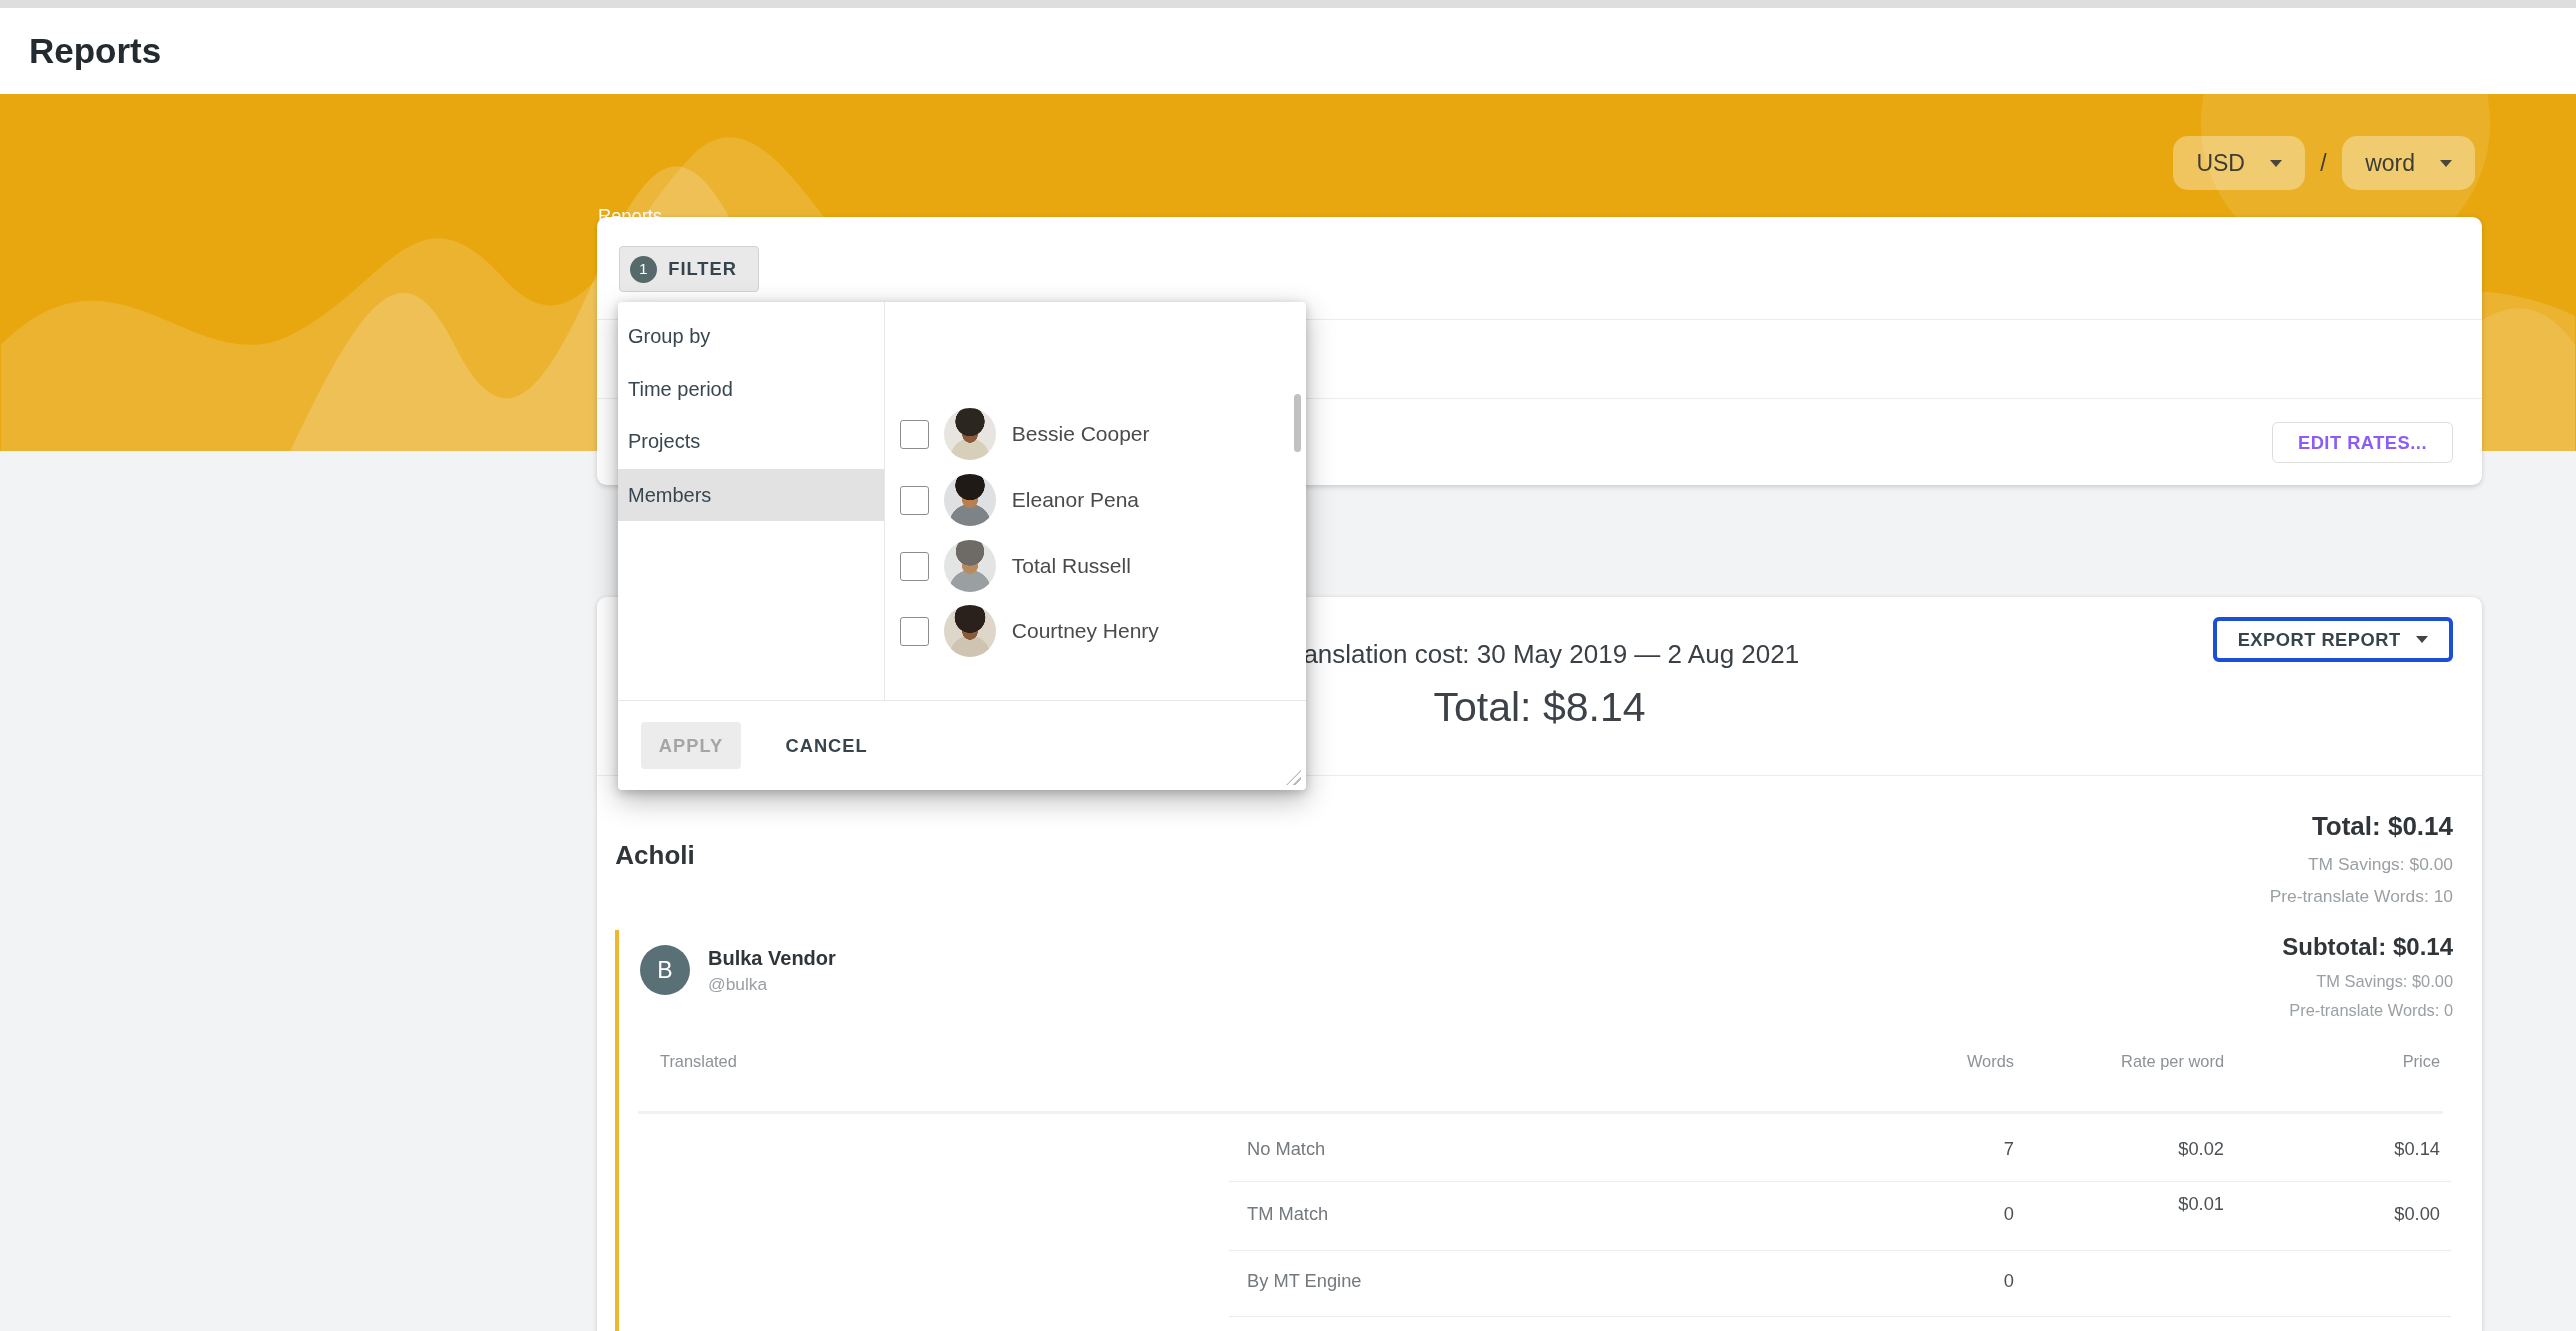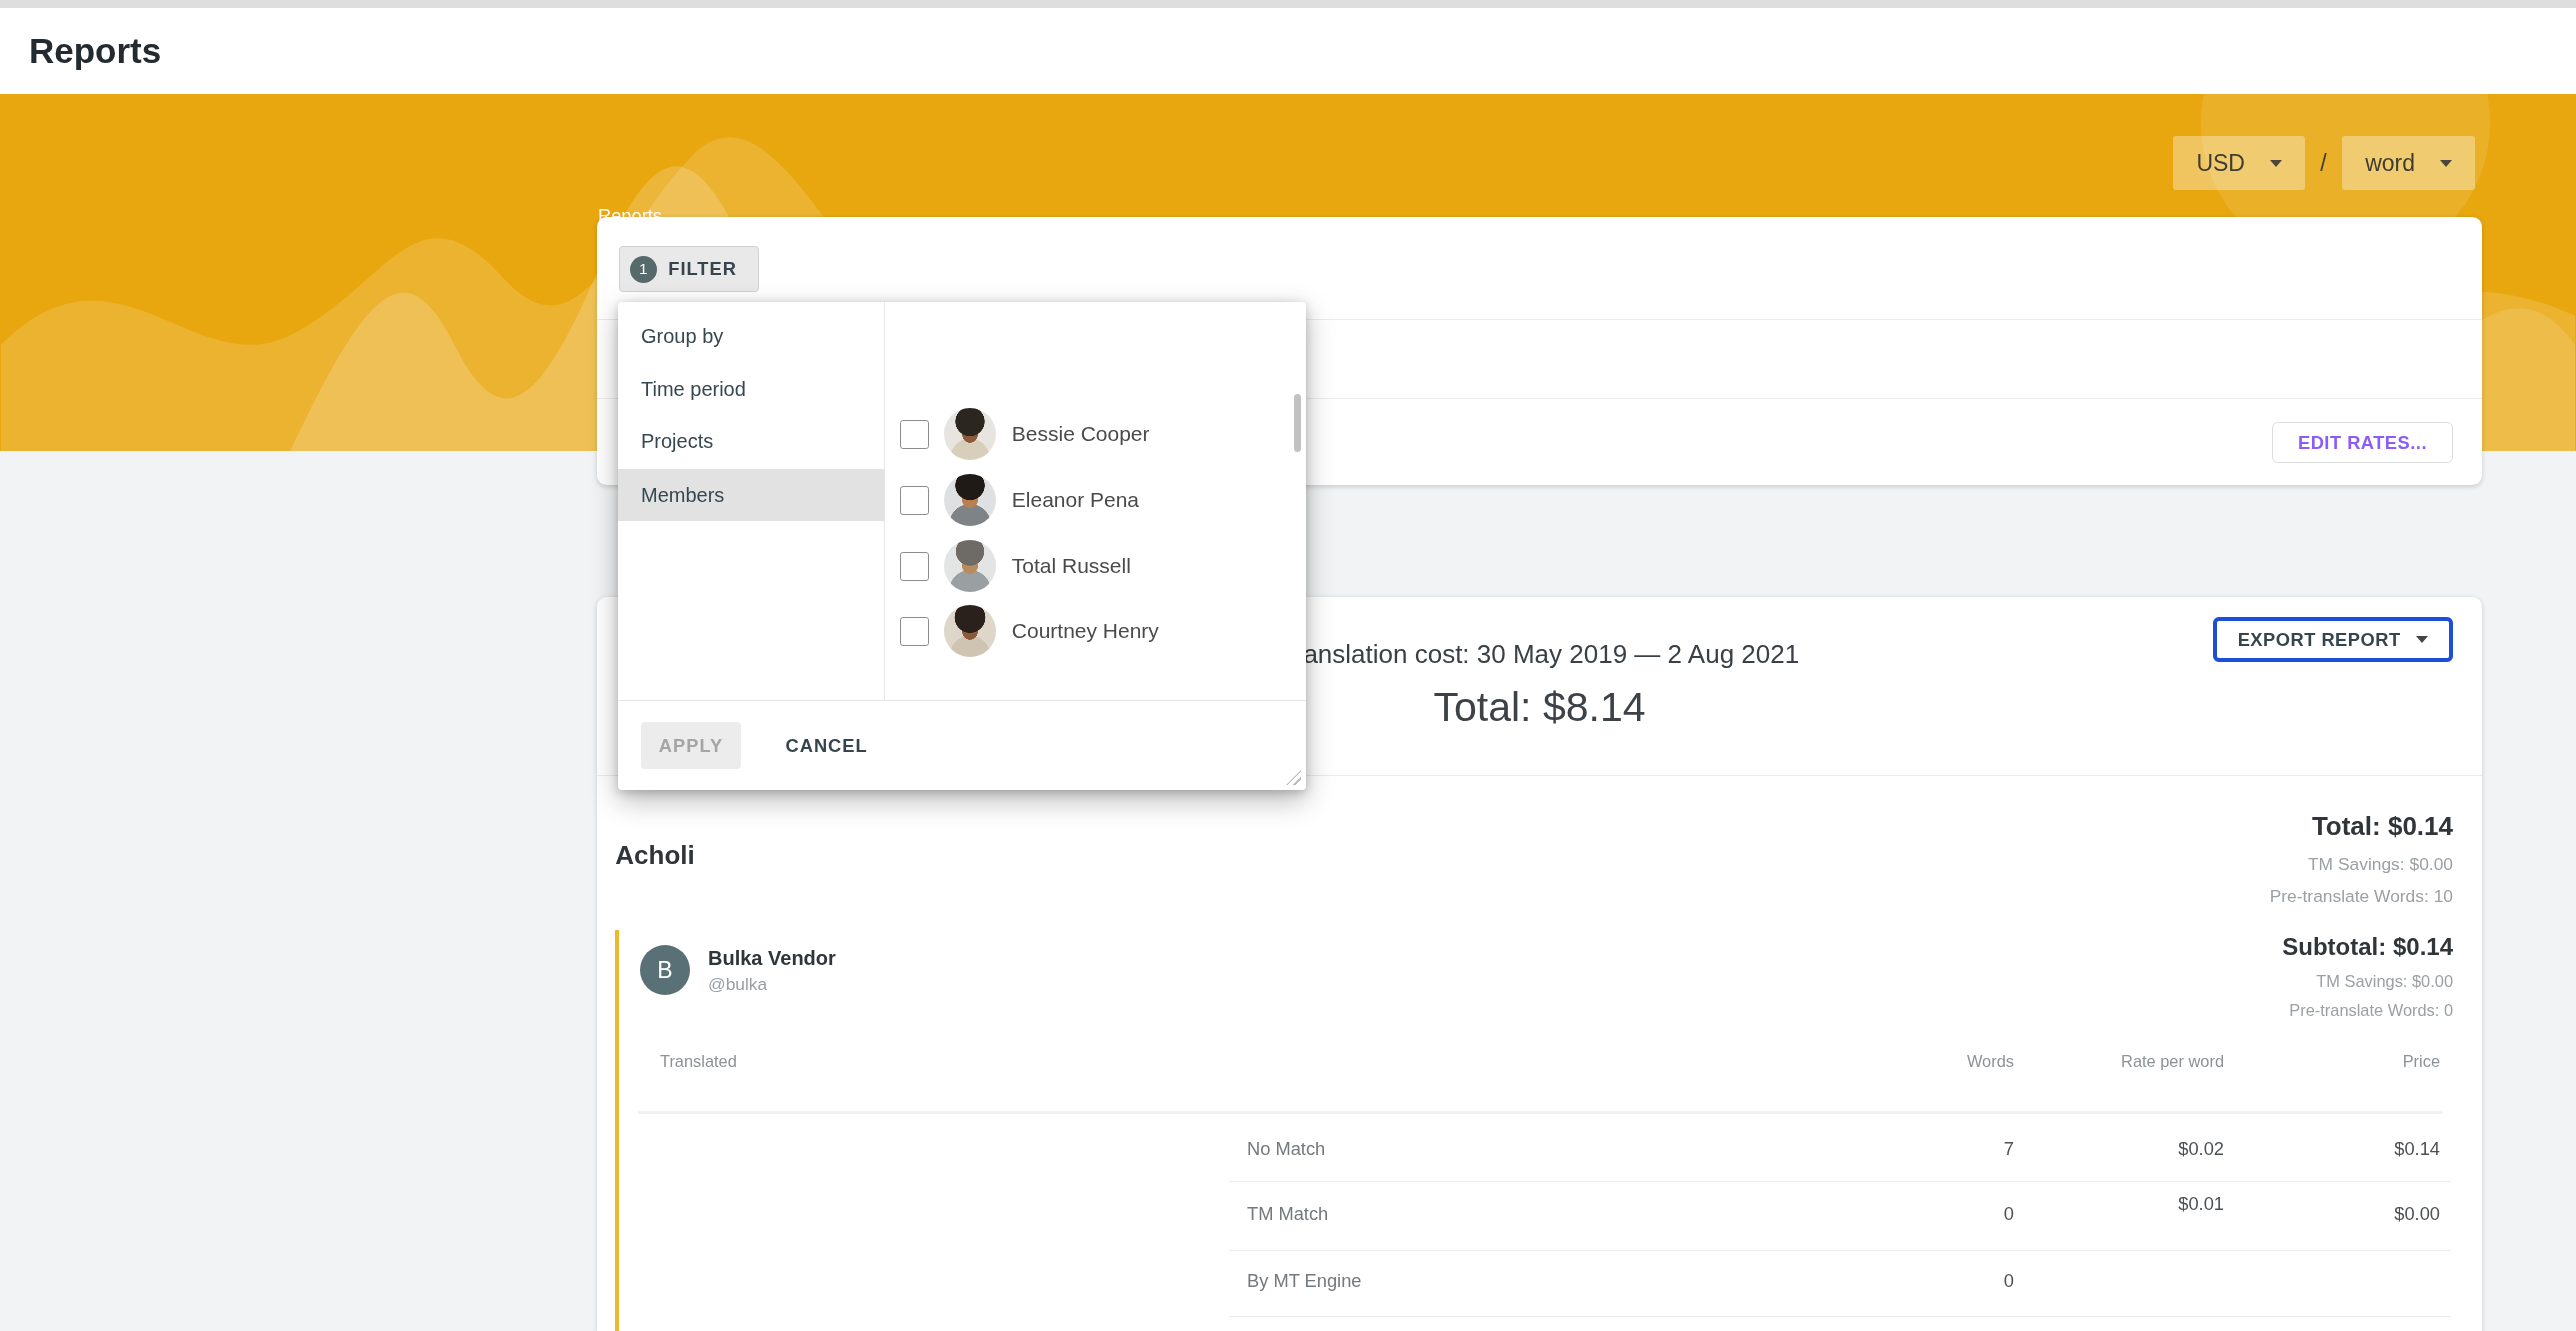--- a/index.html
+++ b/index.html
@@ -13,21 +13,21 @@
   .page-title{ position:absolute; left:29px; top:23px; font-size:35px; font-weight:700; color:#232b30; }
 
   
   .hero { position:absolute; left:0; top:94px; width:2576px; height:357px; background:#e8a70f; overflow:hidden; }
   .hero svg { position:absolute; left:0; top:0; }
   .breadcrumb { position:absolute; left:598px; top:111px; font-size:18.3px; color:rgba(255,255,255,.95); }
   .hero-title-row { position:absolute; left:598px; top:139px; display:flex; align-items:center; gap:15.4px; color:#ffffff; }
   .back-arrow { font-size:35px; line-height:1; cursor:pointer; }
   .hero-title { font-size:37px; font-weight:400; }
   .unit-controls { position:absolute; right:101px; top:42px; display:flex; align-items:center; gap:15.4px; }
-  .unit-box { height:54px; min-width:128px; background:rgba(255,255,255,.34); border-radius:3px;
+  .unit-box { height:54px; min-width:128px; background:rgba(255,255,255,.34); border-radius:15px;
               display:flex; align-items:center; justify-content:space-between; padding:0 23px; gap:25px;
               color:#3f3c33; font-size:23px; cursor:pointer; }
   .caret { width:0; height:0; border-left:6.8px solid transparent; border-right:6.8px solid transparent;
            border-top:7.7px solid #4a463c; }
   .unit-sep { color:#3f3c33; font-size:23px; }
 
   
   .card { position:absolute; left:597px; width:1885px; background:#ffffff;
           box-shadow:0 1.9px 5.8px rgba(0,0,0,.16); }
   .card1 { top:217px; height:268px; border-radius:9.7px; }
@@ -84,21 +84,21 @@
   .col-rate { right:258px; }
   .col-price { right:42px; }
   .row-div { position:absolute; left:632px; right:31px; height:1px; background:#ececec; }
 
   
   .filter-panel { position:absolute; left:618px; top:302px; width:688px; height:488px;
                   background:#fff; border-radius:3.9px; z-index:10;
                   box-shadow:0 9.7px 29px rgba(0,0,0,.28), 0 2.9px 9.7px rgba(0,0,0,.18); }
   .panel-vdiv { position:absolute; left:266px; top:0; width:1px; height:398px; background:#e8e8e8; }
   .menu-item { position:absolute; left:0; width:266px; height:52px; display:flex; align-items:center;
-               padding-left:23px; font-size:20px; color:#37474f; cursor:pointer; }
+               padding-left:10px; font-size:20px; color:#37474f; cursor:pointer; }
   .menu-item.selected { background:#e2e2e2; }
   .filter-search { position:absolute; left:282px; top:39px; width:387px; height:44px; border:none;
                    border-bottom:1px solid #dcdcdc; outline:none; font-size:20px; color:#424242;
                    font-family:"Liberation Sans", sans-serif; background:transparent; }
   .filter-search::placeholder { color:#9e9e9e; }
   .member-row { position:absolute; left:282px; right:19.3px; height:66px; display:flex; align-items:center;
                 gap:15.4px; cursor:pointer; }
   .checkbox { width:29px; height:29px; border:1.9px solid #8c8c8c; border-radius:2.9px; background:#fff;
               flex:0 0 auto; cursor:pointer; }
   .avatar-photo { width:52px; height:52px; border-radius:50%; flex:0 0 auto; }

